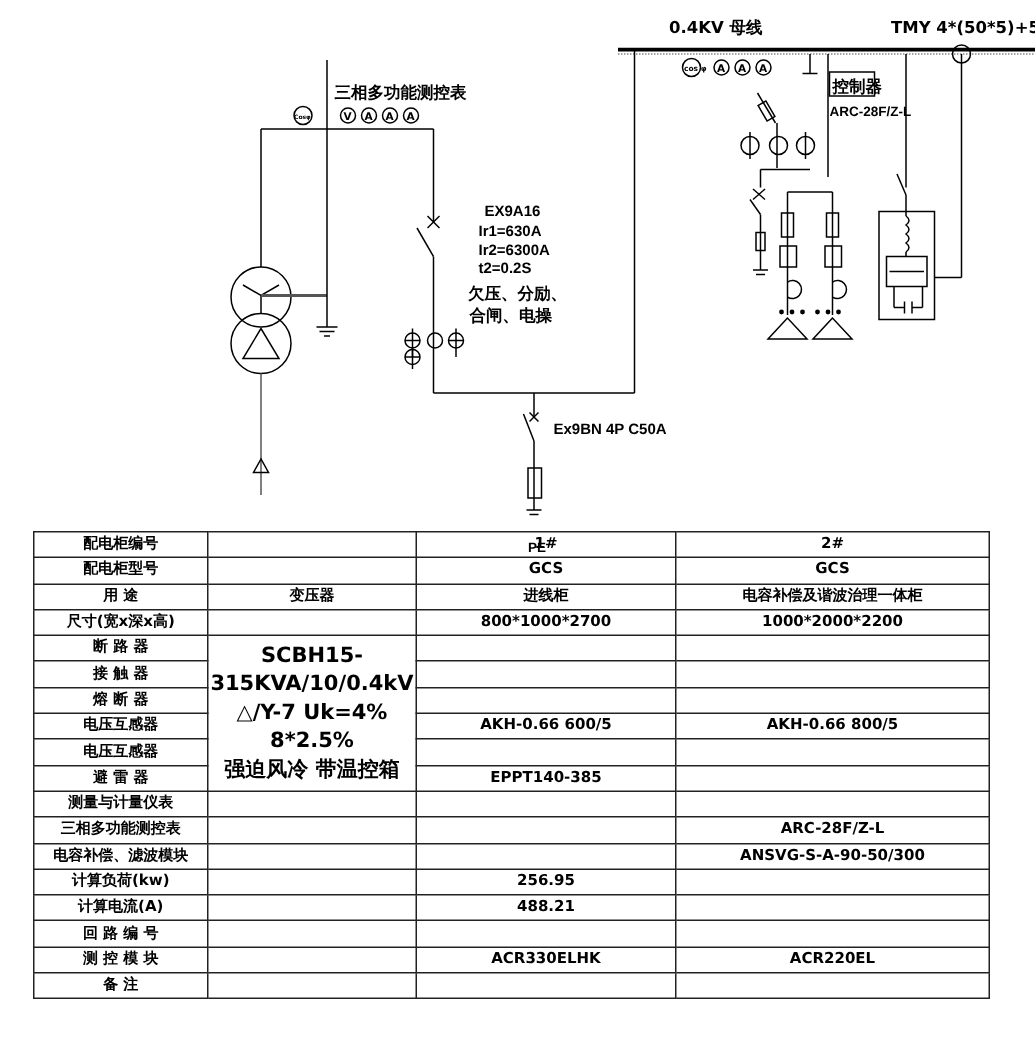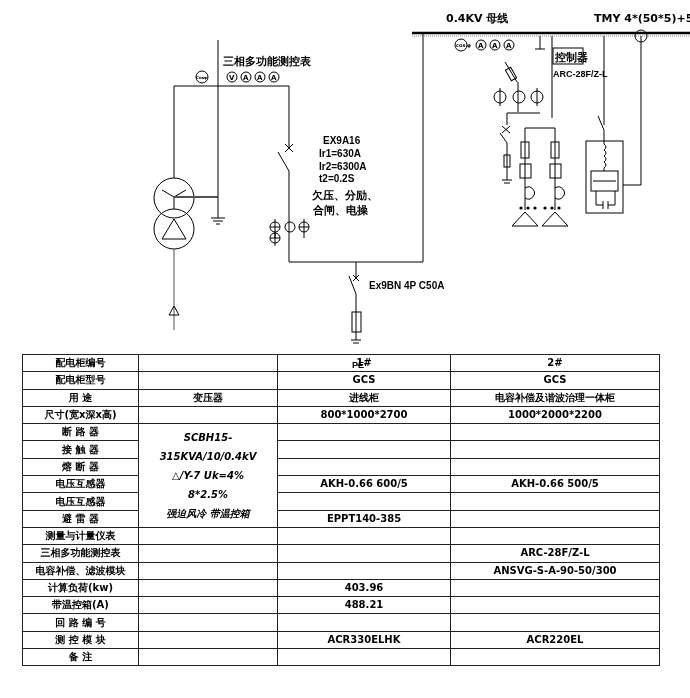--- a/index.html
+++ b/index.html
@@ -2,21 +2,21 @@
 <html><head>
 <meta charset="utf-8">
 <style>
   html,body{margin:0;padding:0;background:#fff;}
   body{width:690px;height:698px;position:relative;overflow:hidden;font-family:"DejaVu Sans",sans-serif;color:#000;}
   svg{position:absolute;left:0;top:0;}
   .lbl{font-family:"DejaVu Sans",sans-serif;font-weight:bold;fill:#000;}
   .mono{font-family:"Liberation Sans Narrow","Liberation Sans",sans-serif;font-weight:bold;fill:#000;}
   table.spec{position:absolute;left:22px;top:354px;border-collapse:collapse;table-layout:fixed;width:637px;}
   table.spec td{border:1px solid #222;height:16.3px;padding:0;font-size:10px;font-weight:bold;text-align:center;line-height:14px;white-space:nowrap;overflow:hidden;font-family:"DejaVu Sans",sans-serif;}
-  table.spec td.merged{white-space:normal;line-height:20px;vertical-align:middle;font-size:10px;font-style:italic;}
+  table.spec td.merged{white-space:normal;line-height:20px;vertical-align:middle;font-size:14px;}
   table.spec td.merged div{line-height:19px;}
 </style>
 </head>
 <body>
 
 <svg width="690" height="370" viewBox="0 0 690 370" xmlns="http://www.w3.org/2000/svg">
   <g stroke="#000" fill="none" stroke-width="1">
 
     <line x1="412" y1="33" x2="690" y2="33" stroke-width="2.5"></line>
     <line x1="412" y1="36" x2="690" y2="36" stroke="#888" stroke-dasharray="1,1"></line>
@@ -211,21 +211,21 @@
         <td></td>
       </tr>
       <tr>
         <td>熔 断 器</td>
         <td></td>
         <td></td>
       </tr>
       <tr>
         <td>电压互感器</td>
         <td>AKH-0.66  600/5</td>
-        <td>AKH-0.66  500/5</td>
+        <td>AKH-0.66  800/5</td>
       </tr>
       <tr>
         <td>电压互感器</td>
         <td></td>
         <td></td>
       </tr>
       <tr>
         <td>避 雷 器</td>
         <td>EPPT140-385</td>
         <td></td>
@@ -244,25 +244,25 @@
       </tr>
       <tr>
         <td>电容补偿、滤波模块</td>
         <td></td>
         <td></td>
         <td>ANSVG-S-A-90-50/300</td>
       </tr>
       <tr>
         <td>计算负荷(kw)</td>
         <td></td>
-        <td>403.96</td>
-        <td></td>
-      </tr>
-      <tr>
-        <td>带温控箱(A)</td>
+        <td>256.95</td>
+        <td></td>
+      </tr>
+      <tr>
+        <td>计算电流(A)</td>
         <td></td>
         <td>488.21</td>
         <td></td>
       </tr>
       <tr>
         <td>回 路 编 号</td>
         <td></td>
         <td></td>
         <td></td>
       </tr>

